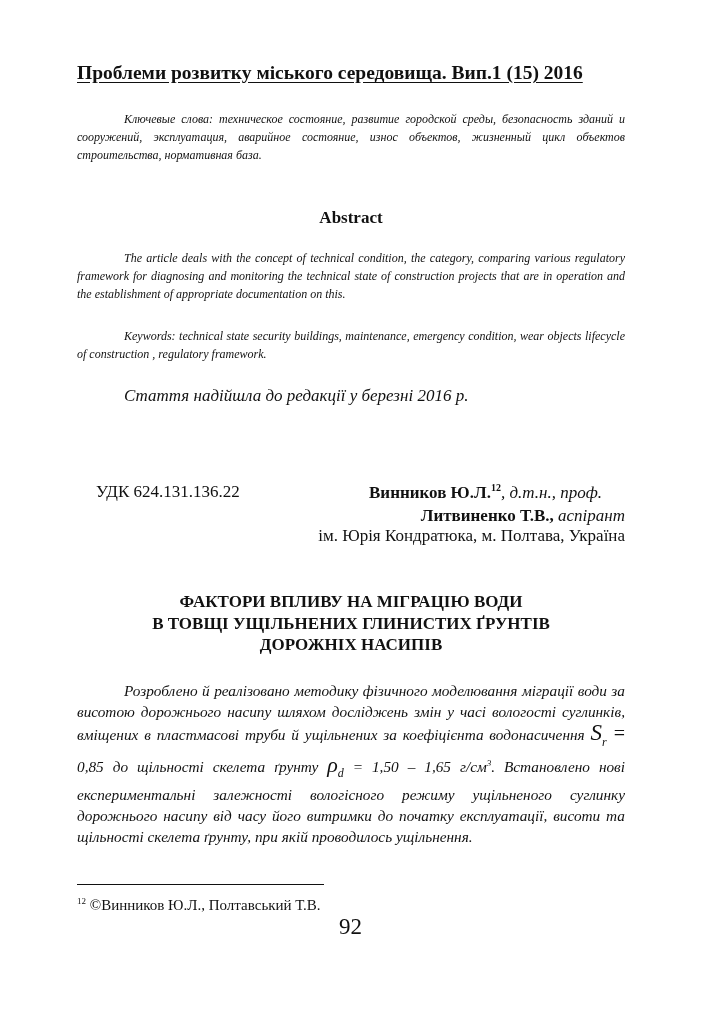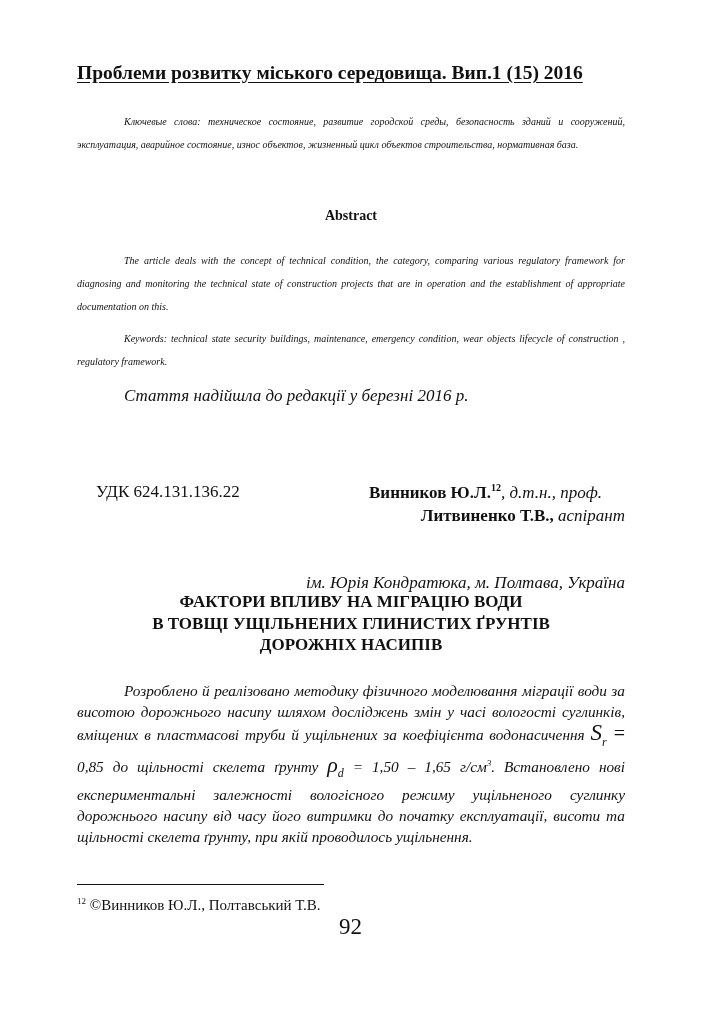--- a/index.html
+++ b/index.html
@@ -29,34 +29,34 @@
     font-weight: bold;
     text-decoration: underline;
     text-underline-offset: 3px;
     white-space: nowrap;
   }
 
   .para {
     position: absolute;
     left: 77px;
     width: 548px;
-    font-size: 10px;
-    line-height: 23px;
+    font-size: 12px;
+    line-height: 18px;
     font-style: italic;
     text-align: justify;
     text-align-last: left;
   }
   .para .indent { display: inline-block; width: 47px; }
 
   .kw-ru { top: 110px; }
   .abstract-title {
     left: 77px; width: 548px; top: 208px;
     text-align: center;
     font-weight: bold;
-    font-size: 14px;
+    font-size: 17px;
   }
   .abstract-text { top: 249px; }
   .abstract-kw { top: 327px; }
 
   .received {
     left: 124px; top: 386px;
     font-size: 17px;
     font-style: italic;
     white-space: nowrap;
   }
@@ -68,21 +68,21 @@
   }
   .author-line {
     right: 97px;
     font-size: 17px;
     white-space: nowrap;
     text-align: right;
   }
   .author1 { top: 482px; right: 120px; }
   .author2 { top: 506px; }
   .aff1 { top: 530px; font-style: italic; }
-  .aff2 { top: 573px; font-style: italic; }
+  .aff2 { top: 526px; }
   .bold { font-weight: bold; }
   .ital { font-style: italic; }
   sup.fn { font-size: 10px; font-weight: bold; vertical-align: 7px; }
 
   .title {
     left: 77px; width: 548px; top: 591px;
     text-align: center;
     font-weight: bold;
     font-size: 17px;
     line-height: 21.5px;

